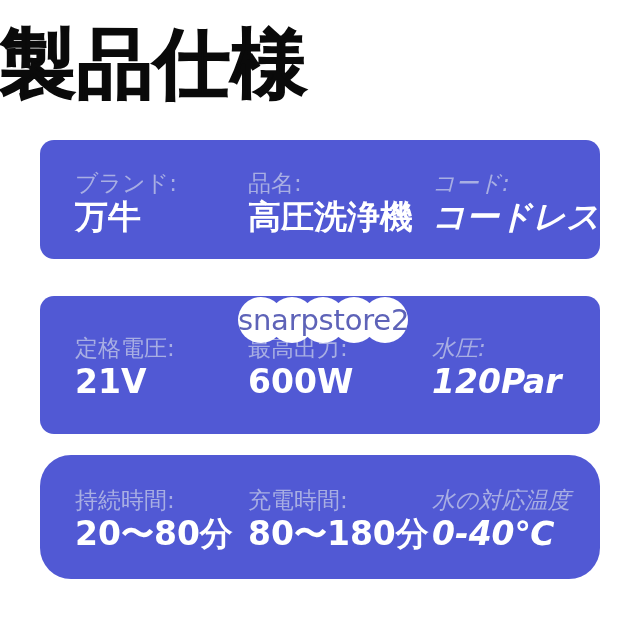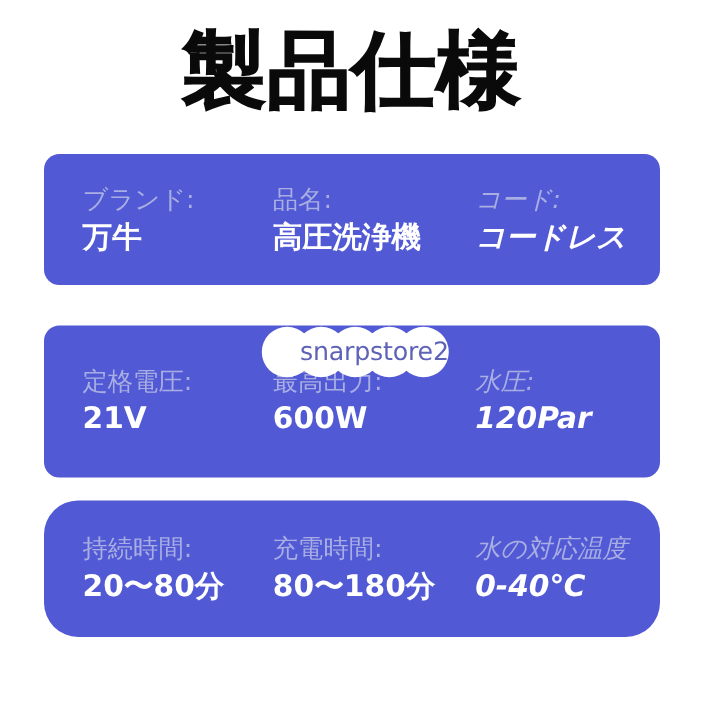--- a/index.html
+++ b/index.html
@@ -20,21 +20,21 @@
     height: 640px;
     background: #ffffff;
   }
 
   
   .title {
     position: absolute;
     left: 0;
     top: 22px;
     width: 640px;
-    text-align: center;
+    text-align: left;
     font-size: 76px;
     line-height: 84px;
     font-weight: 900;
     color: #0a0a0a;
     letter-spacing: 1px;
     font-family: "DejaVu Sans", "Liberation Sans", sans-serif;
     -webkit-text-stroke: 1.5px #0a0a0a;
   }
 
   
@@ -71,21 +71,21 @@
     display: block;
     font-size: 23px;
     line-height: 30px;
     font-weight: 400;
     color: #a8aee3;
     white-space: nowrap;
     margin-bottom: 2px;
   }
   .value {
     display: block;
-    font-size: 27px;
+    font-size: 33px;
     line-height: 33px;
     font-weight: 800;
     color: #ffffff;
     white-space: nowrap;
   }
 
   
   .watermark {
     position: absolute;
     left: 238px;
@@ -115,21 +115,21 @@
   .wm-circles span:nth-child(4) { left: 93px; }
   .wm-circles span:nth-child(5) { left: 124px; }
   .wm-text {
     position: absolute;
     left: 0;
     top: 0;
     width: 170px;
     height: 46px;
     line-height: 46px;
     text-align: right;
-    font-size: 23px;
+    font-size: 29px;
     font-weight: 500;
     color: #5e63b8;
     letter-spacing: -0.2px;
     font-family: "DejaVu Sans", "Liberation Sans", sans-serif;
   }
 </style>
 </head>
 <body>
 
 <div class="page">

